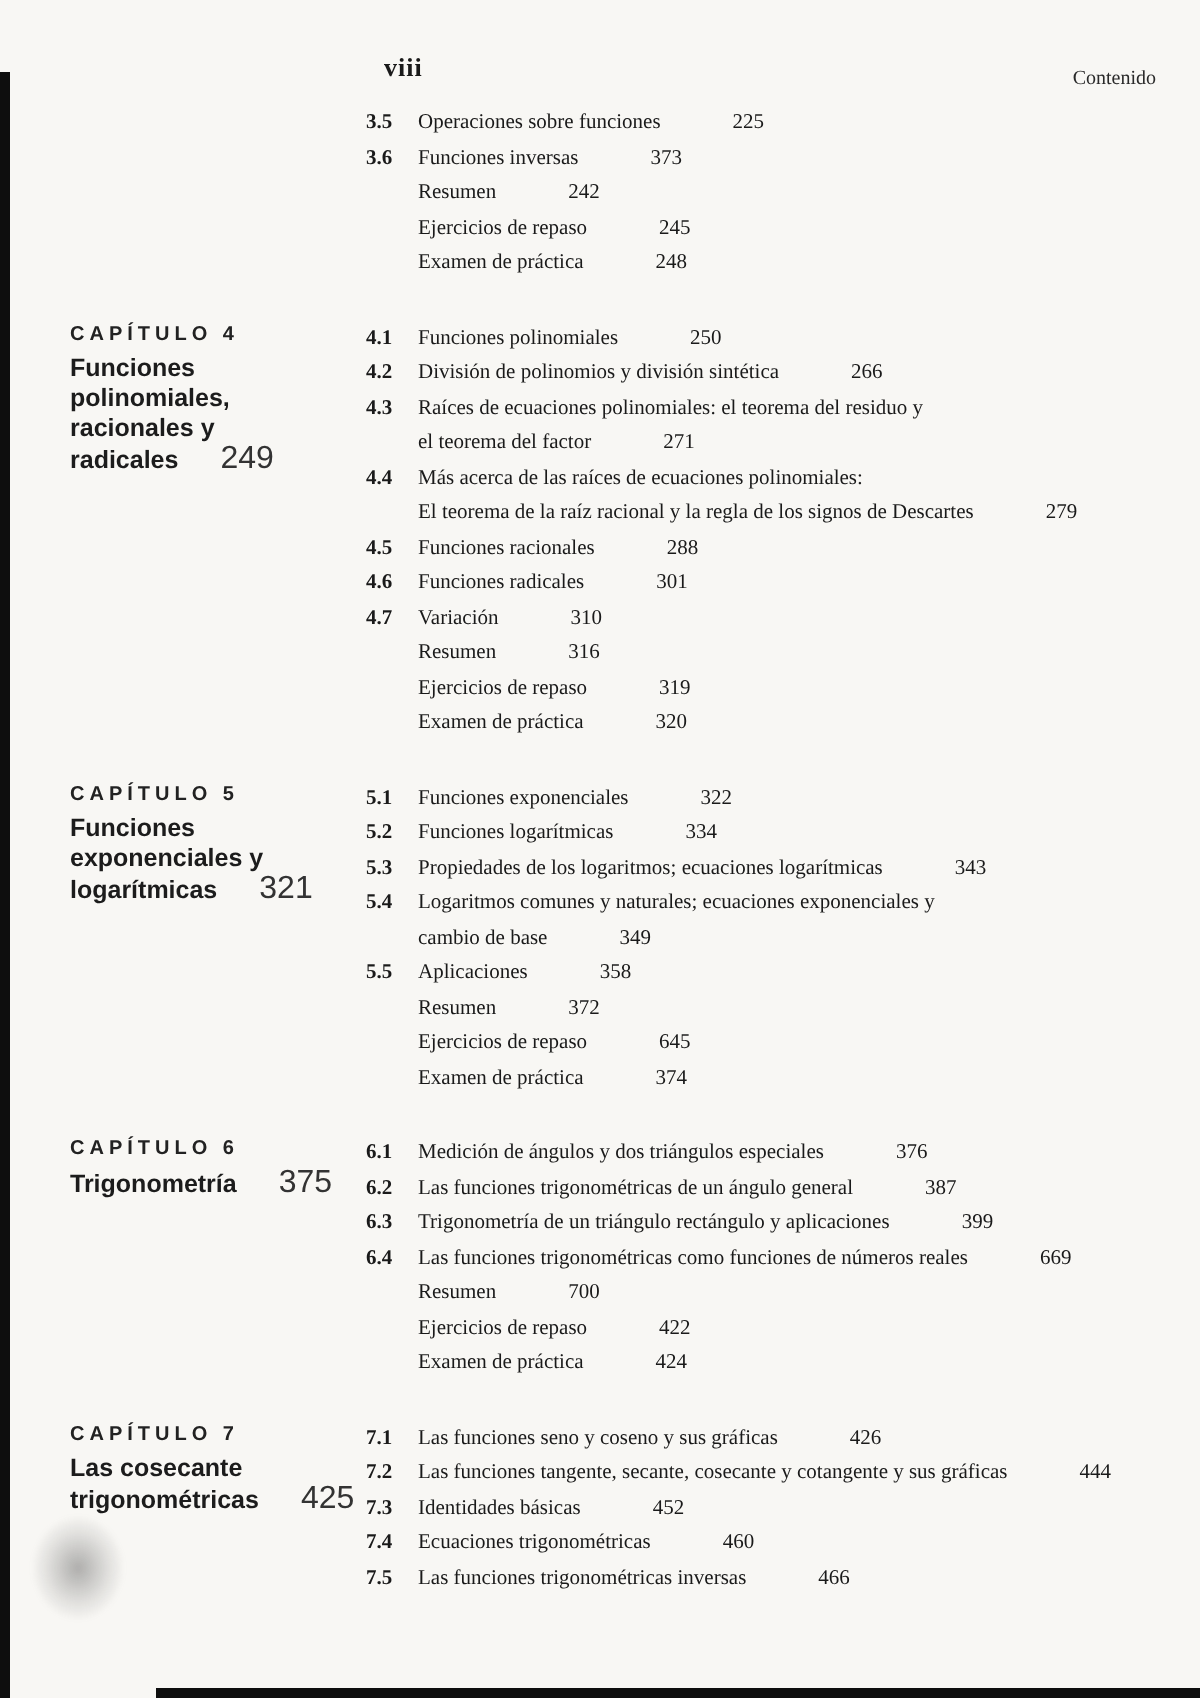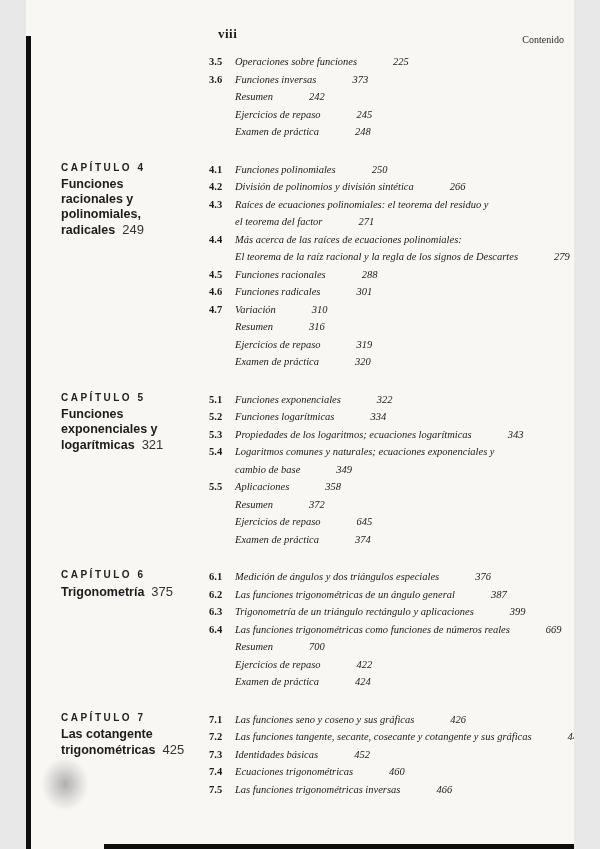--- a/index.html
+++ b/index.html
@@ -1,55 +1,55 @@
 <!DOCTYPE html>
 <html><head>
 <meta charset="utf-8">
 <style>
   html,body{margin:0;padding:0;}
   body{background:#e8e8e8;}
   .page{
     position:relative;
-    width:548px;height:849px;
+    width:600px;height:849px;
     margin:0 auto;
     background:#f8f7f4;
     font-family:"Liberation Serif",serif;
     color:#1a1a1a;
     overflow:hidden;
   }
   
   .folio{
     position:absolute;top:26px;left:192px;
     font-size:13px;font-weight:bold;letter-spacing:.5px;
   }
   .running-head{
-    position:absolute;top:34px;right:10px;
+    position:absolute;top:34px;right:22px;
     font-size:10px;color:#2a2a2a;
   }
   
   .toc{
     position:absolute;top:53px;left:35px;right:18px;
   }
   .section{display:flex;align-items:flex-start;margin-bottom:20px;}
   .left{flex:0 0 148px;font-family:"Liberation Sans",sans-serif;padding-top:1px;}
   .chap-label{
     font-size:10px;font-weight:bold;letter-spacing:2.5px;
     color:#222;margin-bottom:4px;white-space:nowrap;
   }
   .chap-line{
     font-size:12.5px;font-weight:bold;line-height:15px;
     color:#1c1c1c;white-space:nowrap;
   }
-  .chap-page{font-weight:normal;font-size:13px;color:#333;margin-left:7px;}
+  .chap-page{font-weight:normal;font-size:16px;color:#333;margin-left:21px;}
   .right{flex:1;min-width:0;}
   .item{display:flex;align-items:flex-start;}
   .num{
     flex:0 0 26px;font-weight:bold;font-size:10.5px;line-height:17.5px;
   }
-  .lines{flex:1;min-width:0;font-style:italic;}
+  .lines{flex:1;min-width:0;}
   .line{font-size:10.5px;line-height:17.5px;white-space:nowrap;}
   .pg{margin-left:36px;}
   
   .edge-left{
     position:absolute;left:0;top:36px;width:5px;height:813px;
     background:#0e0e0e;
   }
   .edge-bottom{
     position:absolute;left:78px;right:0;bottom:0;height:5px;
     background:#0e0e0e;
@@ -100,22 +100,22 @@
             <div class="lines">
               <div class="line">Examen de práctica<span class="pg">248</span></div>
             </div>
           </div>
         </div>
       </div>
       <div class="section">
         <div class="left">
           <div class="chap-label">CAPÍTULO 4</div>
           <div class="chap-line">Funciones</div>
+          <div class="chap-line">polinomiales,</div>
           <div class="chap-line">racionales y</div>
-          <div class="chap-line">polinomiales,</div>
           <div class="chap-line">radicales<span class="chap-page">249</span></div>
         </div>
         <div class="right">
           <div class="item">
             <span class="num">4.1</span>
             <div class="lines">
               <div class="line">Funciones polinomiales<span class="pg">250</span></div>
             </div>
           </div>
           <div class="item">
@@ -281,21 +281,21 @@
             <span class="num"></span>
             <div class="lines">
               <div class="line">Examen de práctica<span class="pg">424</span></div>
             </div>
           </div>
         </div>
       </div>
       <div class="section">
         <div class="left">
           <div class="chap-label">CAPÍTULO 7</div>
-          <div class="chap-line">Las cotangente</div>
+          <div class="chap-line">Las cosecante</div>
           <div class="chap-line">trigonométricas<span class="chap-page">425</span></div>
         </div>
         <div class="right">
           <div class="item">
             <span class="num">7.1</span>
             <div class="lines">
               <div class="line">Las funciones seno y coseno y sus gráficas<span class="pg">426</span></div>
             </div>
           </div>
           <div class="item">

